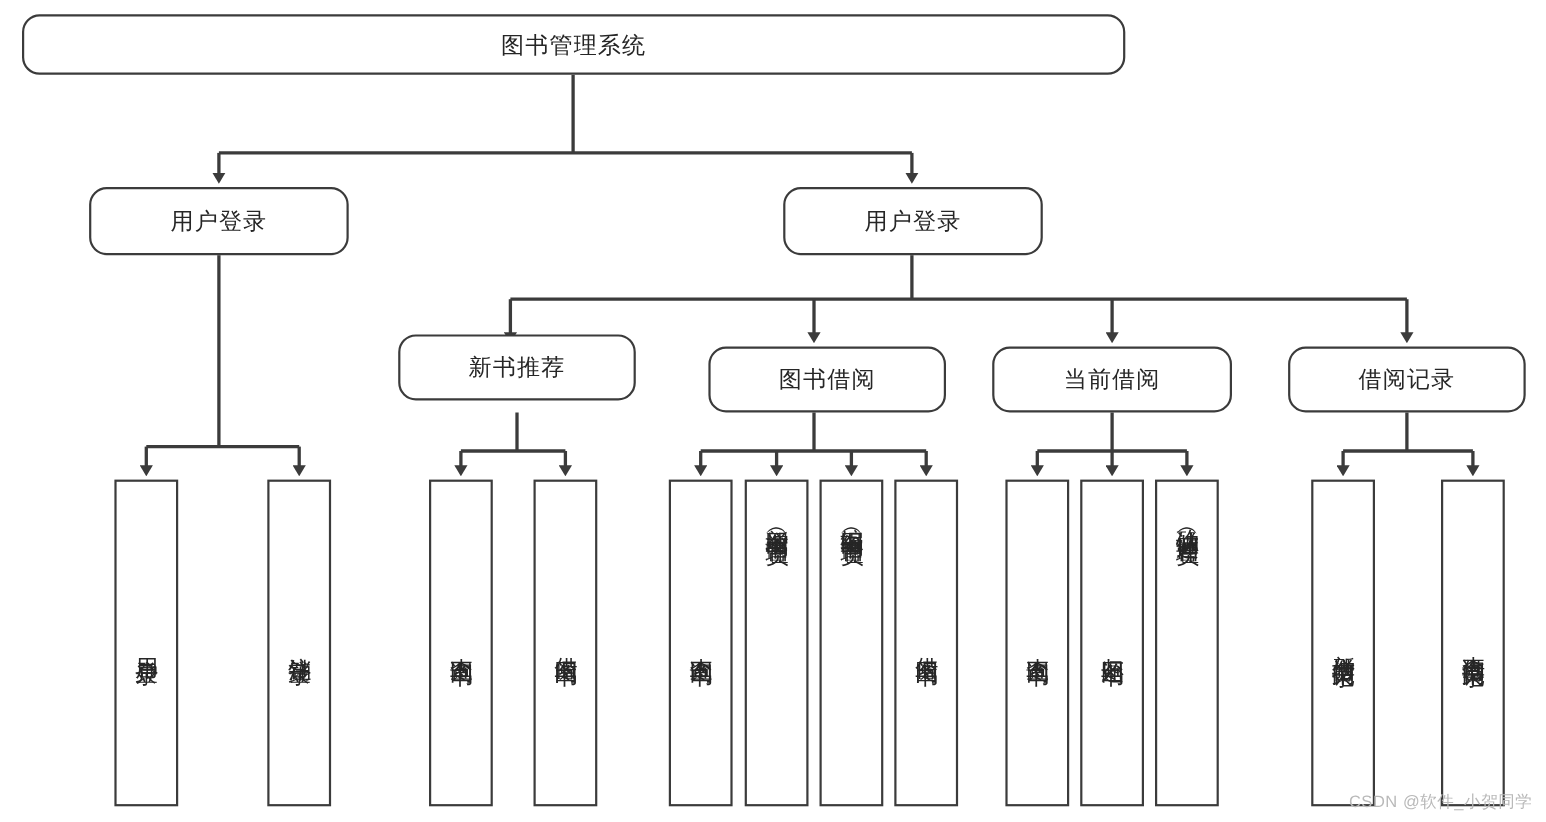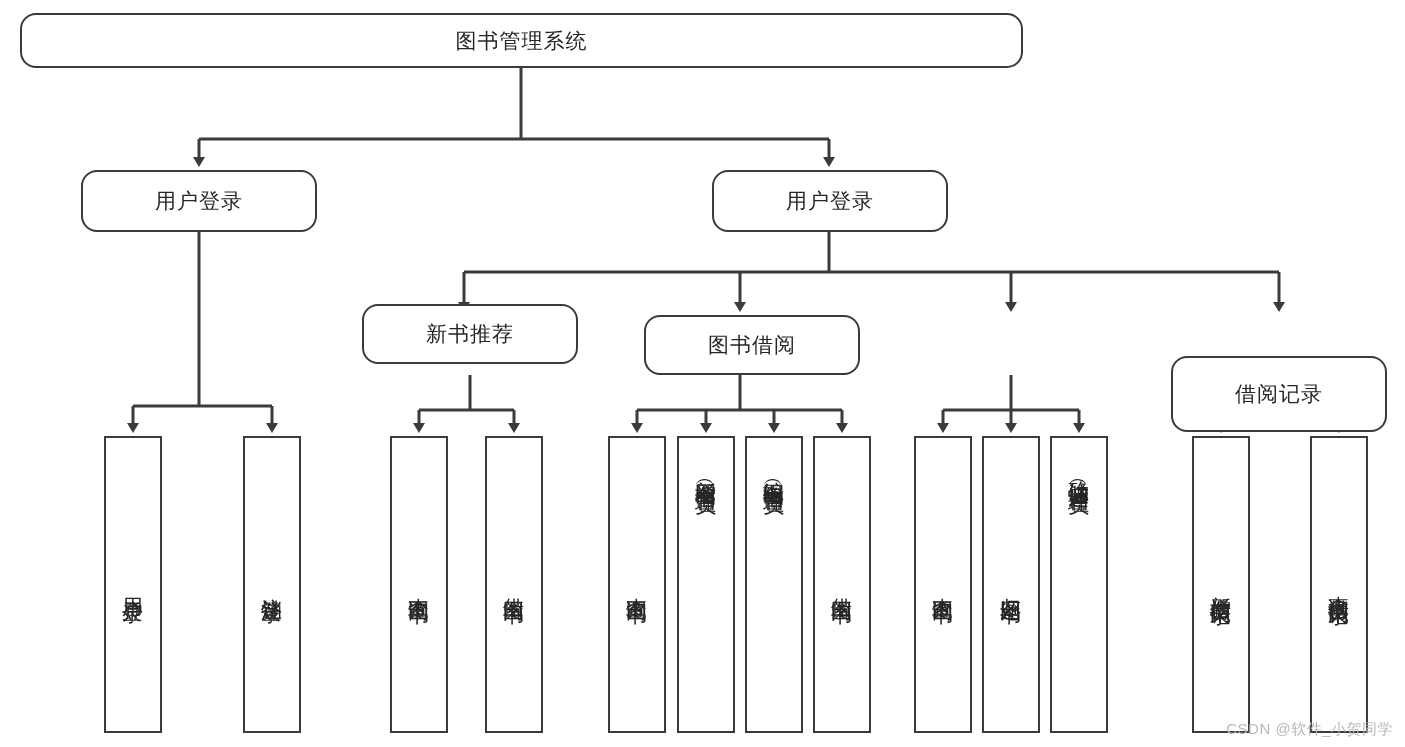--- a/index.html
+++ b/index.html
@@ -77,21 +77,22 @@
     </g>
   </svg>
 
   <div class="node h" style="left:20px;top:13px;width:1003px;height:55px;">图书管理系统</div>
 
   <div class="node h" style="left:81px;top:170px;width:236px;height:62px;">用户登录</div>
   <div class="node h" style="left:712px;top:170px;width:236px;height:62px;">用户登录</div>
 
   <div class="node h" style="left:362px;top:304px;width:216px;height:60px;">新书推荐</div>
   <div class="node h" style="left:632px;top:315px;width:216px;height:60px;margin-left:12px;">图书借阅</div>
-  <div class="node h" style="left:1171px;top:315px;width:216px;height:76px;margin-top:41px;">借阅记录</div>
+  <div class="node h" style="left:902px;top:315px;width:218px;height:60px;">当前借阅</div>
+  <div class="node h" style="left:1171px;top:315px;width:216px;height:60px;">借阅记录</div>
 
   <div class="node v mid" style="left:104px;top:436px;width:58px;height:297px;">用户登录</div>
   <div class="node v mid" style="left:243px;top:436px;width:58px;height:297px;">注销登录</div>
 
   <div class="node v mid" style="left:390px;top:436px;width:58px;height:297px;">查询图书</div>
   <div class="node v mid" style="left:485px;top:436px;width:58px;height:297px;">借阅图书</div>
 
   <div class="node v mid" style="left:608px;top:436px;width:58px;height:297px;">查询图书</div>
   <div class="node v" style="left:677px;top:436px;width:58px;height:297px;">新增图书（管理员）</div>
   <div class="node v" style="left:745px;top:436px;width:58px;height:297px;">编辑图书（管理员）</div>

